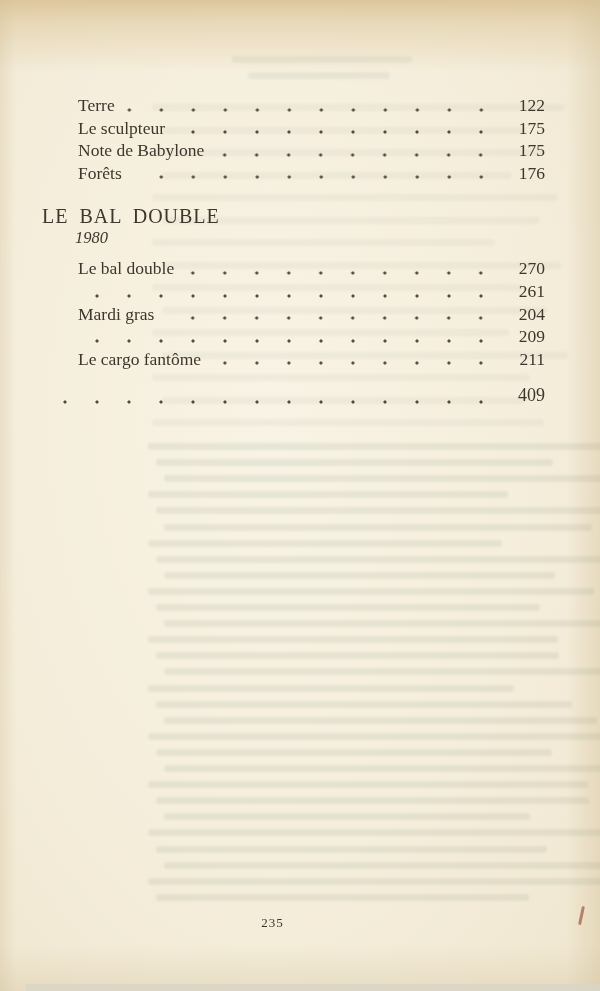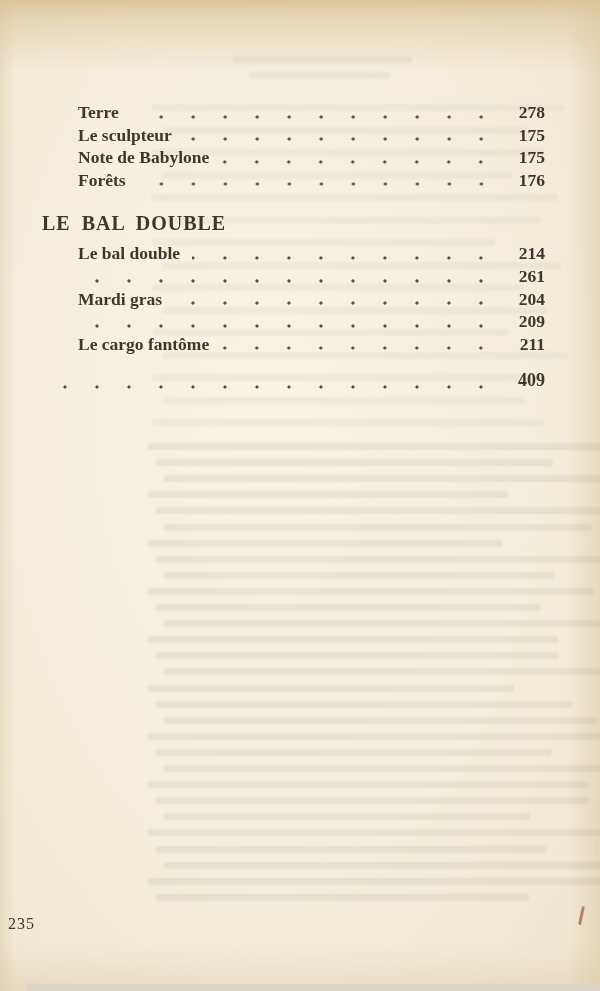--- a/index.html
+++ b/index.html
@@ -22,36 +22,36 @@
     background:#d9d5c7;opacity:.85;}
   .pen-mark{position:absolute;left:580px;top:906px;width:2.5px;height:19px;
     background:#a3614a;transform:rotate(12deg);border-radius:2px;opacity:.75;}
 
   
   #showthrough{position:absolute;inset:0;z-index:1;pointer-events:none;}
   .st-row{position:absolute;height:7px;background:rgba(110,120,108,0.13);
     border-radius:3px;filter:blur(0.9px);}
 
   
-  .toc{position:absolute;left:42px;top:102px;width:503px;z-index:2;font-weight:bold;}
+  .toc{position:absolute;left:42px;top:95px;width:503px;z-index:2;}
   .row{display:flex;align-items:baseline;height:22.6px;font-size:17.5px;white-space:nowrap;}
   .row.indent{padding-left:36px;}
   .title{flex:0 0 auto;}
   .leader{flex:1 1 auto;align-self:flex-end;height:10px;margin:0 10px 3px 12px;
     background-image:radial-gradient(circle,rgba(62,53,43,0.88) 1.35px,rgba(62,53,43,0) 1.8px);
     background-size:32px 10px;background-repeat:repeat-x;background-position:right center;}
   .pg{flex:0 0 38px;text-align:right;}
   .section-heading{margin-top:19px;height:24px;line-height:24px;font-size:20px;
     letter-spacing:1px;word-spacing:5px;}
   .section-year{height:22px;line-height:20px;padding-left:33px;font-style:italic;font-size:16.5px;}
   .section-entries{margin-top:8px;}
   .row.back{margin-top:14px;height:25px;font-style:italic;font-size:18px;}
   .row.back .pg{font-style:normal;}
-  .folio{position:absolute;top:915px;left:8px;width:545px;text-align:left;
-    font-size:16px;z-index:2;letter-spacing:1px;}
+  .folio{position:absolute;top:915px;left:0;width:545px;text-align:center;
+    font-size:13px;z-index:2;letter-spacing:1px;}
 </style>
 </head>
 <body>
 
 <div class="bg-top"></div>
 <div class="bg-right"></div>
 <div class="bg-left"></div>
 <div class="bg-bottom"></div>
 <div class="bottom-strip"></div>
 <div class="pen-mark"></div>
@@ -103,45 +103,46 @@
     <div class="st-row" style="top: 861.6px; left: 164px; width: 464px; opacity: 0.9;"></div>
     <div class="st-row" style="top: 877.7px; left: 148px; width: 477.2px; opacity: 0.9;"></div>
     <div class="st-row" style="top: 893.8px; left: 156px; width: 372.8px; opacity: 0.9;"></div>
   </div>
 
 <div class="toc">
 
   <div class="row indent">
     <span class="title">Terre</span>
     <span class="leader"></span>
-    <span class="pg">278</span>
+    <span class="pg">122</span>
   </div>
   <div class="row indent">
     <span class="title">Le sculpteur</span>
     <span class="leader"></span>
     <span class="pg">175</span>
   </div>
   <div class="row indent">
     <span class="title">Note de Babylone</span>
     <span class="leader"></span>
     <span class="pg">175</span>
   </div>
   <div class="row indent">
     <span class="title">Forêts</span>
     <span class="leader"></span>
     <span class="pg">176</span>
   </div>
 
   <div class="section-heading">LE BAL DOUBLE</div>
+  <div class="section-year">1980</div>
 
   <div class="section-entries">
     <div class="row indent">
       <span class="title">Le bal double</span>
       <span class="leader"></span>
-      <span class="pg">214</span>
+      <span class="pg">270</span>
     </div>
     <div class="row indent">
       <span class="leader"></span>
       <span class="pg">261</span>
     </div>
     <div class="row indent">
       <span class="title">Mardi gras</span>
       <span class="leader"></span>
       <span class="pg">204</span>
     </div>

